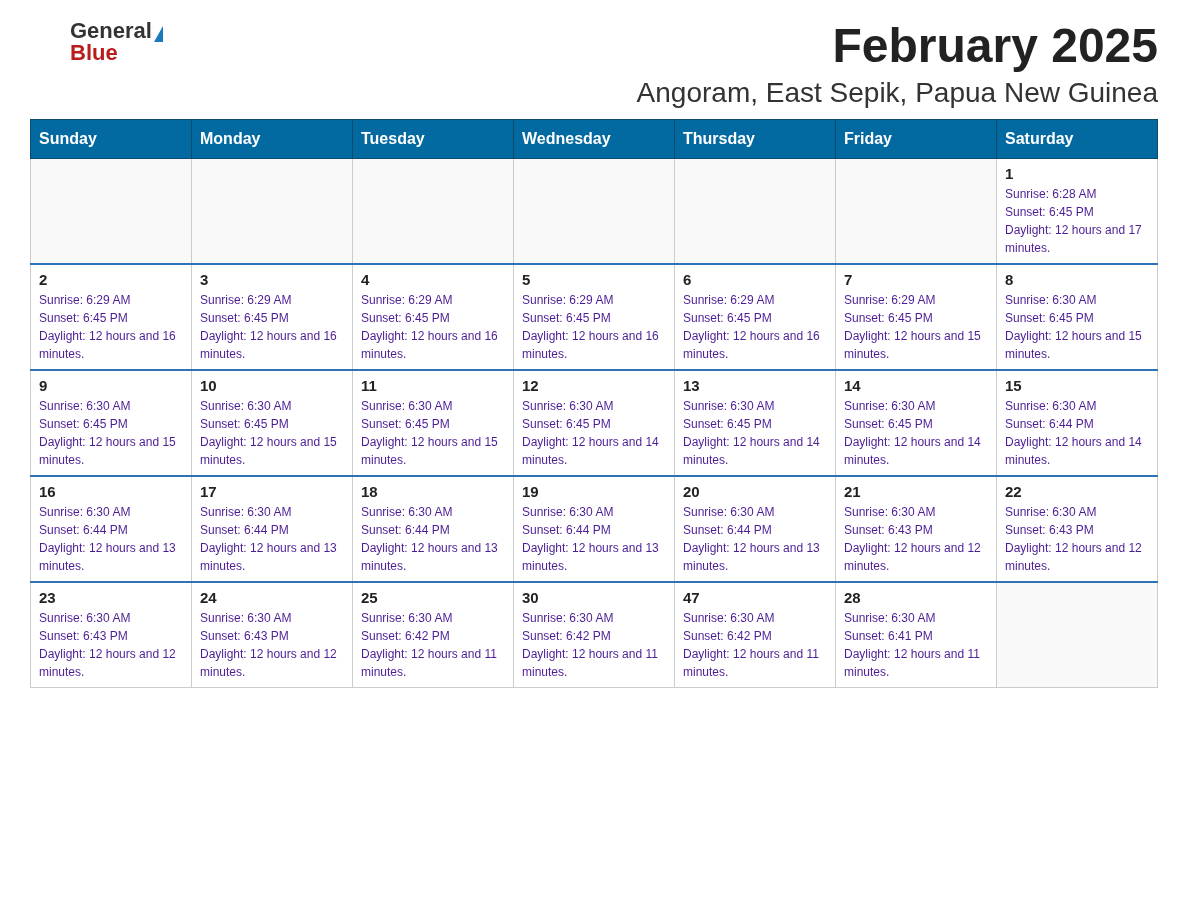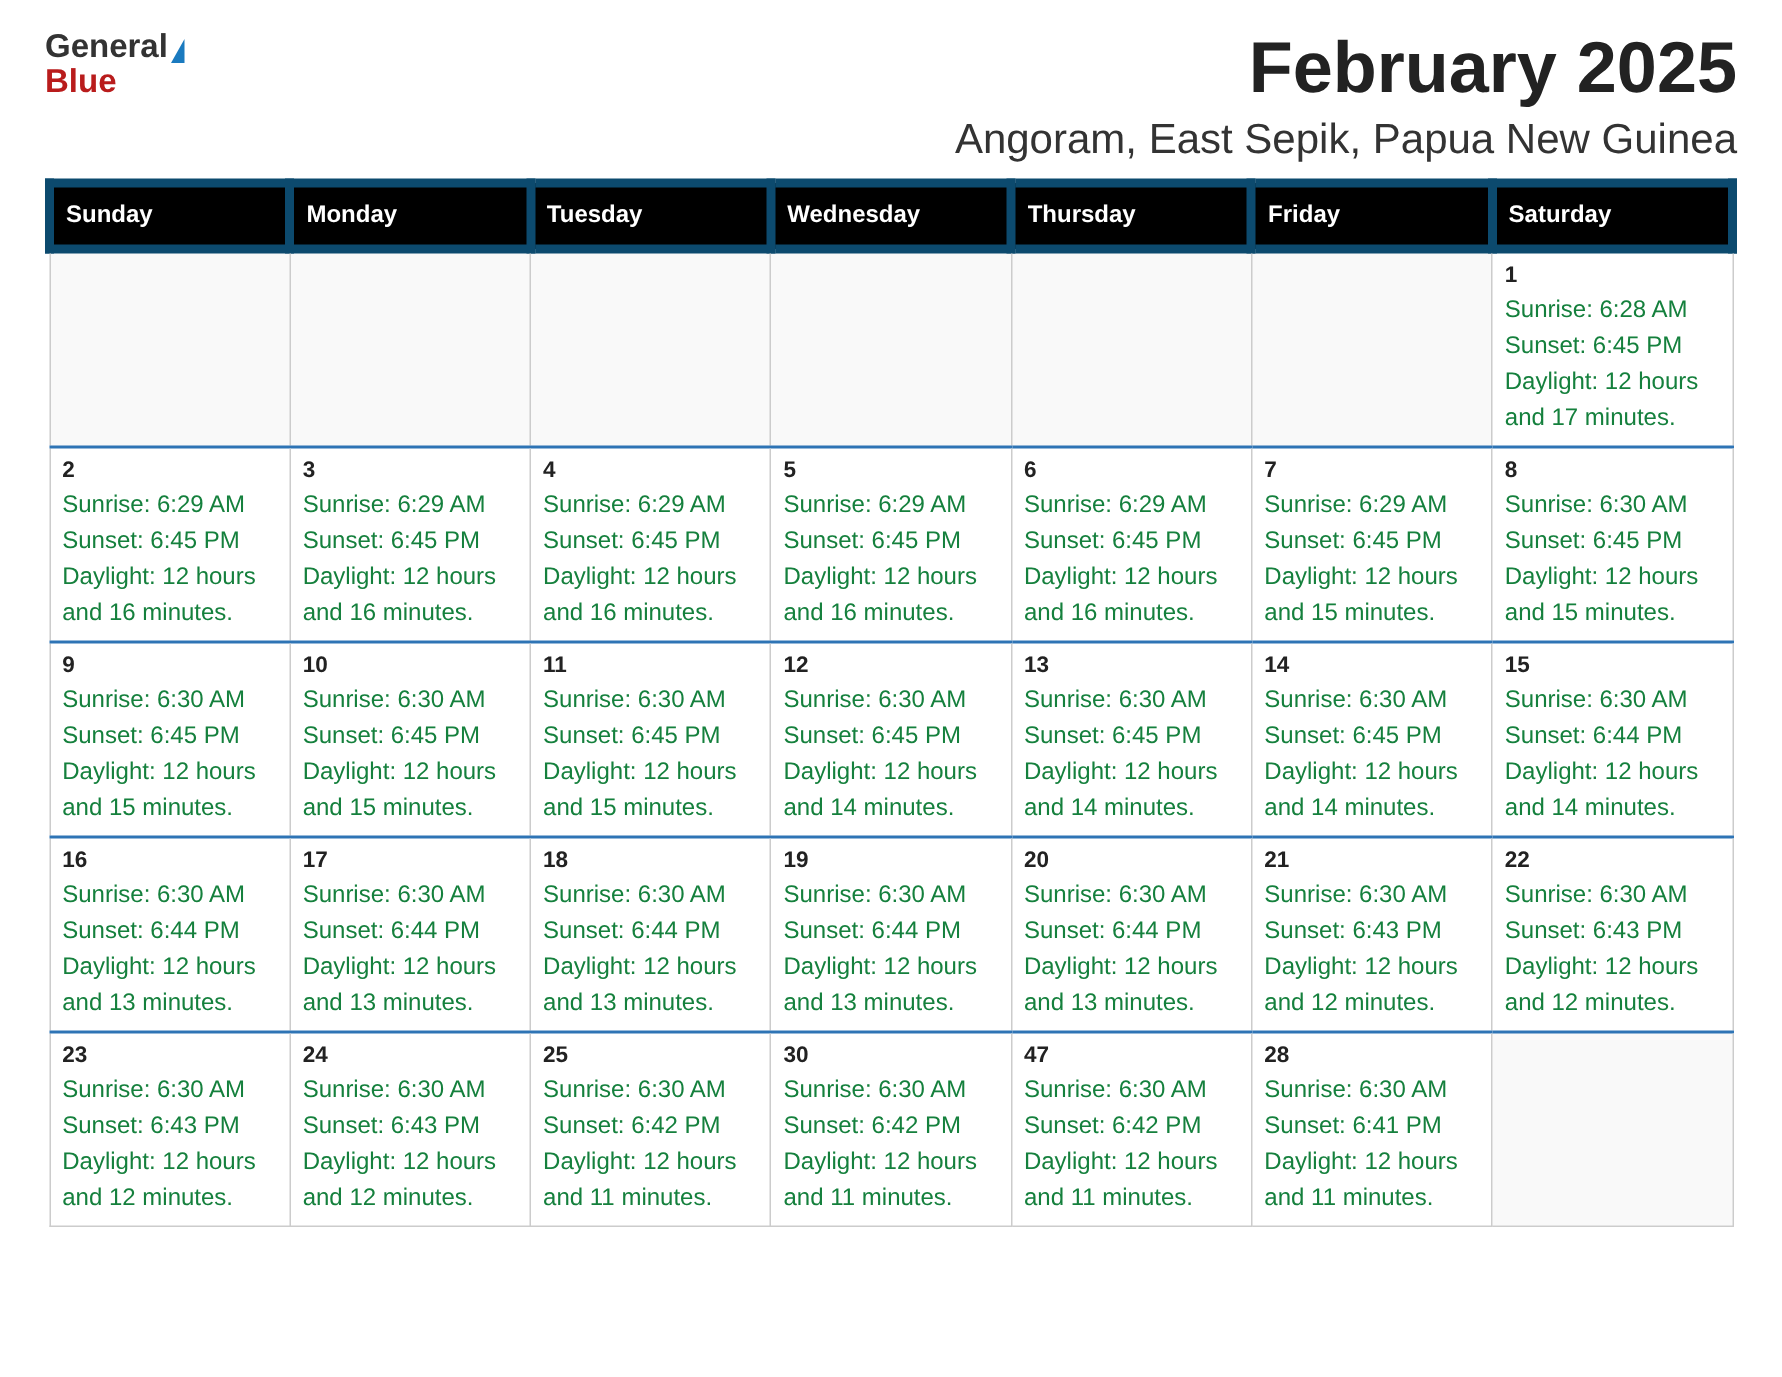--- a/index.html
+++ b/index.html
@@ -14,20 +14,21 @@
     .header-area {
       display: flex;
       justify-content: space-between;
       align-items: flex-start;
       margin-bottom: 10px;
     }
     .logo {
       display: flex;
       flex-direction: column;
       align-items: flex-start;
+      margin-left: 40px;
     }
     .logo-general {
       font-size: 22px;
       font-weight: bold;
       color: #333;
       line-height: 1;
     }
     .logo-blue {
       font-size: 22px;
       font-weight: bold;
@@ -56,47 +57,47 @@
       font-size: 28px;
       color: #333;
       margin-top: 4px;
     }
     .calendar-table {
       width: 100%;
       border-collapse: collapse;
       margin-top: 10px;
     }
     .calendar-table th {
-      background-color: #000000;
+      background-color: #0369a1;
       color: #fff;
       font-size: 16px;
       font-weight: bold;
       padding: 10px 8px;
       text-align: left;
-      border: 6px solid #0c4a6e;
+      border: 1px solid #0c4a6e;
     }
     .calendar-table td {
       vertical-align: top;
       border: 1px solid #ccc;
       padding: 6px 8px;
       min-height: 100px;
       width: calc(100% / 7);
       font-size: 12.5px;
       color: #333;
     }
     .day-number {
       font-size: 15px;
       font-weight: bold;
       color: #222;
       display: block;
       margin-bottom: 3px;
     }
     .day-info {
-      font-size: 16px;
-      color: #15803d;
+      font-size: 12px;
+      color: #4c1d95;
       line-height: 1.5;
     }
     .empty-cell {
       background: #f9f9f9;
     }
     .row-top-border td {
       border-top: 2px solid #2e74b5;
     }
   </style>
 </head>

